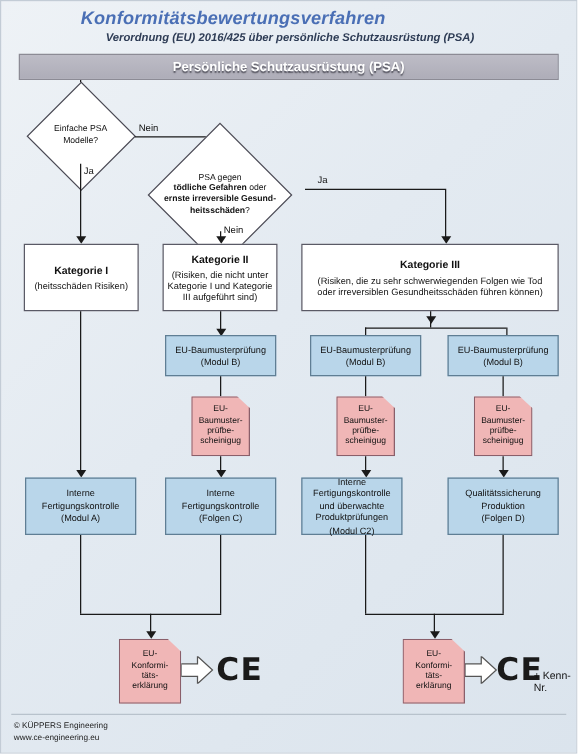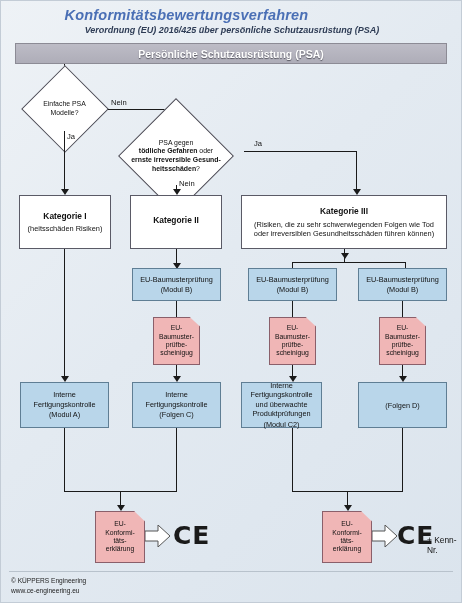--- a/index.html
+++ b/index.html
@@ -151,20 +151,21 @@
   <div class="arrow" style="left:171.5px;top:188px;"></div>
   <div class="lbl" style="left:178px;top:178px;">Nein</div>
 
   <div class="node box" style="left:18px;top:194px;width:92px;height:54px;">
     <div class="hd">Kategorie I</div>
     <div>(heitsschäden Risiken)</div>
   </div>
 
   <div class="node box" style="left:129px;top:194px;width:92px;height:54px;">
     <div class="hd">Kategorie II</div>
+    <div>(Risiken, die nicht unter Kategorie I und Kategorie III aufgeführt sind)</div>
   </div>
 
   <div class="node box" style="left:240px;top:194px;width:206px;height:54px;">
     <div class="hd">Kategorie III</div>
     <div style="padding:0 6px;">(Risiken, die zu sehr schwerwiegenden Folgen wie Tod oder irreversiblen Gesundheitsschäden führen können)</div>
   </div>
 
   <div class="ln lnv" style="left:63px;top:248px;height:131px;"></div>
   <div class="arrow" style="left:59.5px;top:375px;"></div>
 
@@ -232,20 +233,21 @@
   </div>
   <div class="node blue" style="left:131px;top:381px;width:89px;height:46px;">
     <div>Interne Fertigungskontrolle</div>
     <div class="mod">(Folgen C)</div>
   </div>
   <div class="node blue" style="left:240px;top:381px;width:81px;height:46px;">
     <div>Interne Fertigungskontrolle und überwachte Produktprüfungen</div>
     <div class="mod">(Modul C2)</div>
   </div>
   <div class="node blue" style="left:357px;top:381px;width:89px;height:46px;">
+    <div>Qualitätssicherung Produktion</div>
     <div class="mod">(Folgen D)</div>
   </div>
 
   <div class="ln lnv" style="left:63px;top:427px;height:63px;"></div>
   <div class="ln lnv" style="left:175px;top:427px;height:63px;"></div>
   <div class="ln lnh" style="left:63px;top:490px;width:113px;"></div>
   <div class="ln lnv" style="left:119px;top:490px;height:18px;"></div>
   <div class="arrow" style="left:115.5px;top:504px;"></div>
 
   <div class="ln lnv" style="left:291px;top:427px;height:63px;"></div>

